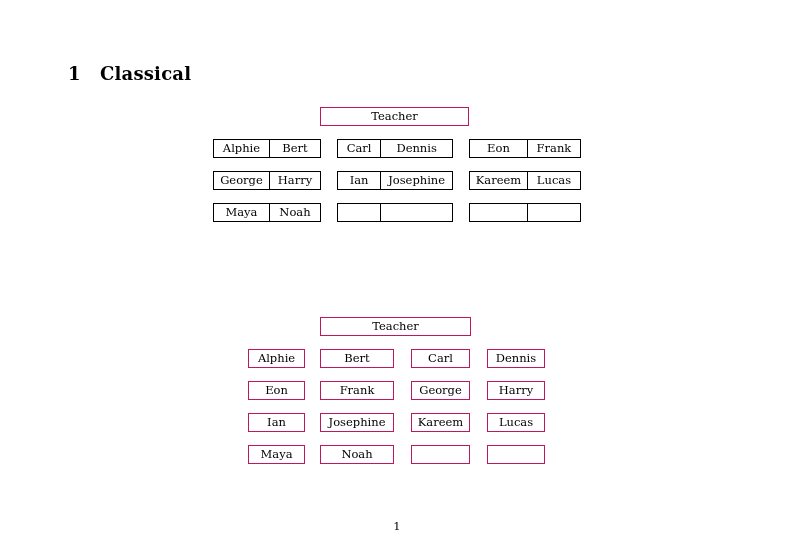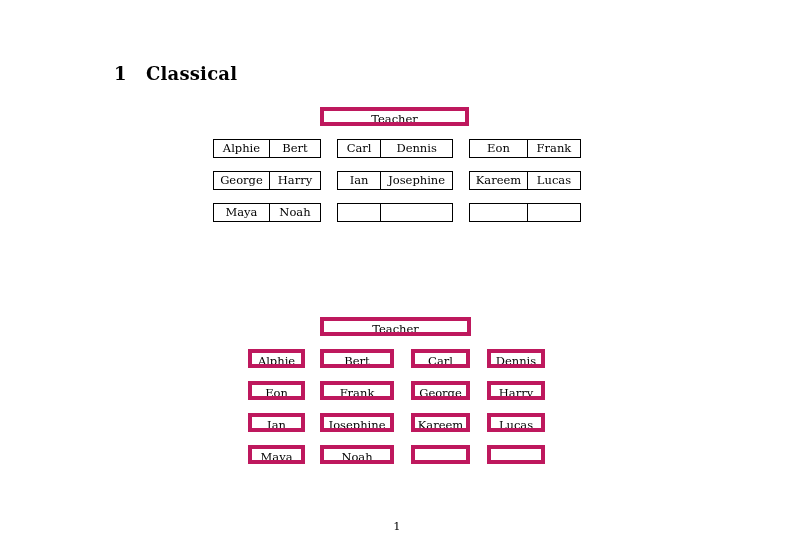--- a/index.html
+++ b/index.html
@@ -17,28 +17,28 @@
   
   .heading {
     position:absolute;
     left:68px;
     font-size:18px;
     font-weight:bold;
     letter-spacing:0.2px;
     white-space:nowrap;
   }
   .heading .num { display:inline-block; width:32px; }
-  #heading-1 { top:63px;margin-left:46px; }
+  #heading-1 { top:63px; }
   #heading-2 { top:274px; }
 
   
   .box {
     position:absolute;
     box-sizing:border-box;
-    border:4px solid #be185d;
+    border:1px solid #be185d;
     height:19px;
     line-height:17px;
     font-size:11.5px;
     text-align:center;
     white-space:nowrap;
     overflow:hidden;
     background:#ffffff;
   }
   .teacher { }
 

